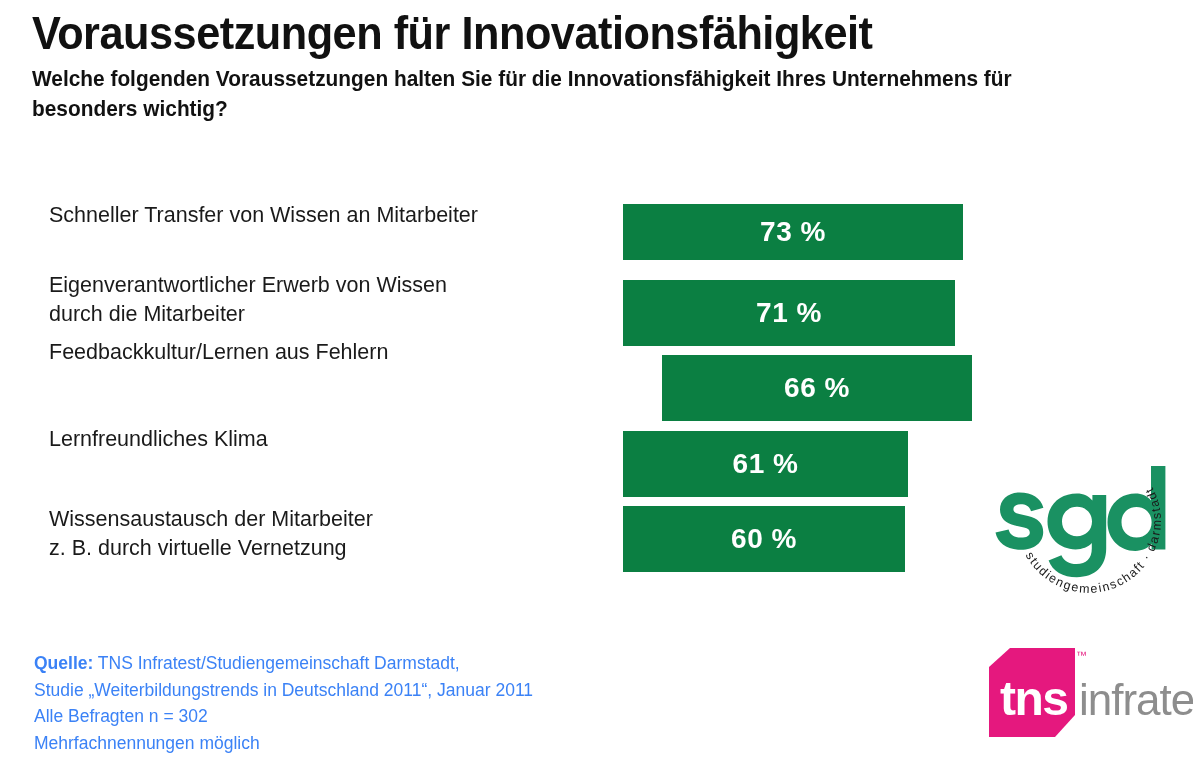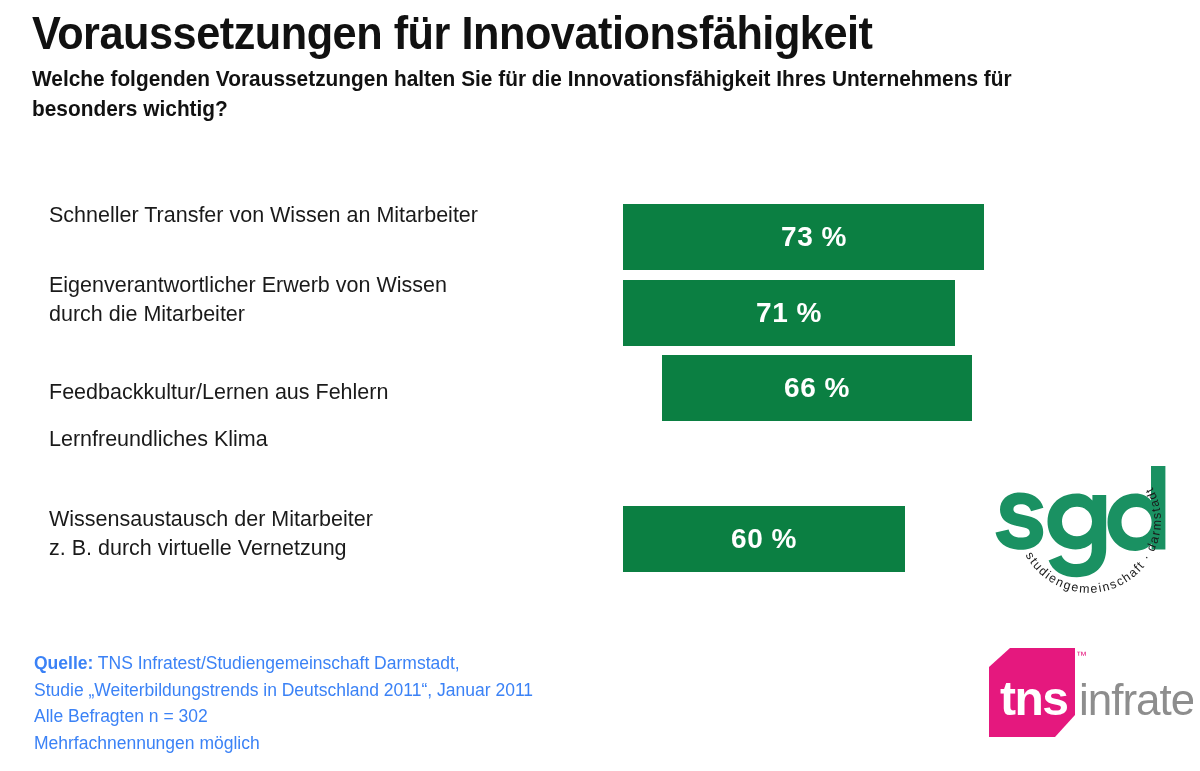--- a/index.html
+++ b/index.html
@@ -135,42 +135,45 @@
 
   <div class="header">
     <h1 class="title">Voraussetzungen für Innovationsfähigkeit</h1>
     <p class="subtitle">Welche folgenden Voraussetzungen halten Sie für die Innovationsfähigkeit Ihres Unternehmens für besonders wichtig?</p>
   </div>
 
   <div class="chart">
 
     <div class="row" style="top:0px;height:78px;">
       <div class="row-label" style="top:5px;">Schneller Transfer von Wissen an Mitarbeiter</div>
-      <div class="bar" style="top:8px;width:340px;height:66px;padding-left:21px;">
+      <div class="bar" style="top:8px;width:340px;height:56px;">
         <span class="bar-value">73 %</span>
       </div>
     </div>
 
     <div class="row" style="top:76px;height:78px;padding-left:44px;">
       <div class="row-label" style="top:-1px;">Eigenverantwortlicher Erwerb von Wissen
 durch die Mitarbeiter</div>
       <div class="bar" style="top:8px;width:332px;height:66px;">
         <span class="bar-value">71 %</span>
       </div>
     </div>
 
     <div class="row" style="top:151px;height:78px;">
-      <div class="row-label" style="top:-9px;margin-top:40px;">Feedbackkultur/Lernen aus Fehlern</div>
+      <div class="row-label" style="top:-9px;">Feedbackkultur/Lernen aus Fehlern</div>
       <div class="bar" style="top:8px;width:310px;height:66px;margin-left:39px;">
         <span class="bar-value">66 %</span>
       </div>
     </div>
 
     <div class="row" style="top:227px;height:78px;">
       <div class="row-label" style="top:2px;">Lernfreundliches Klima</div>
+      <div class="bar" style="top:8px;width:285px;height:66px;">
+        <span class="bar-value">61 %</span>
+      </div>
     </div>
 
     <div class="row" style="top:302px;height:78px;">
       <div class="row-label" style="top:7px;">Wissensaustausch der Mitarbeiter
 z. B. durch virtuelle Vernetzung</div>
       <div class="bar" style="top:8px;width:282px;height:66px;">
         <span class="bar-value">60 %</span>
       </div>
     </div>
 

